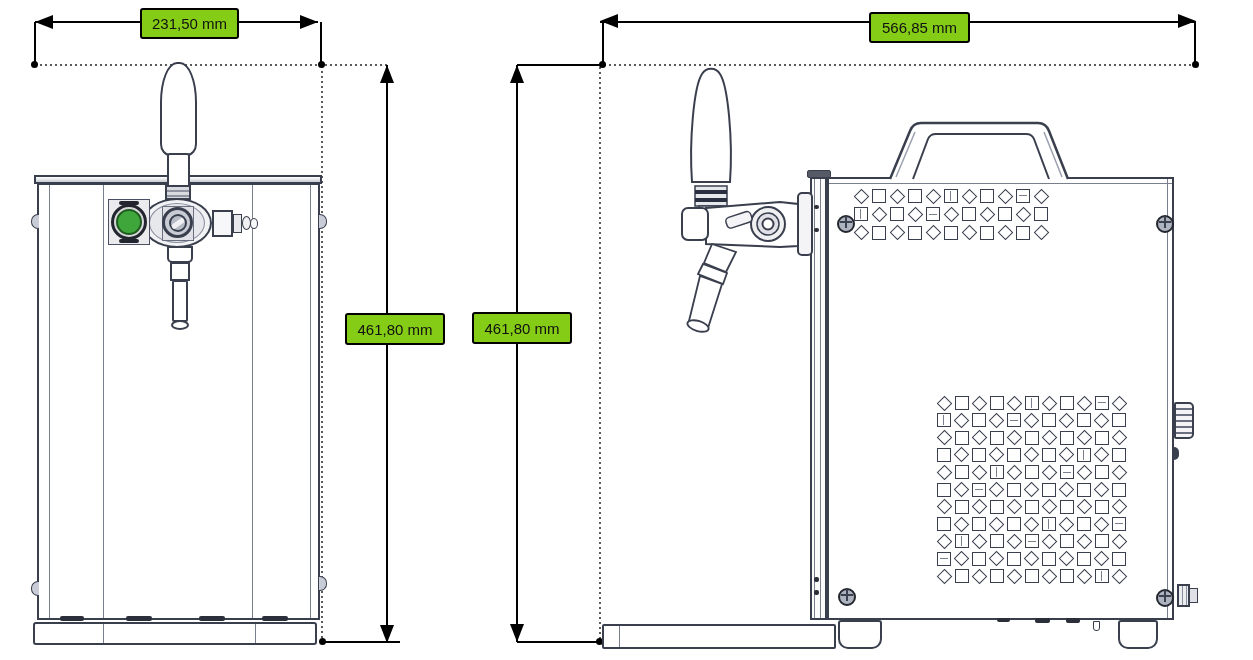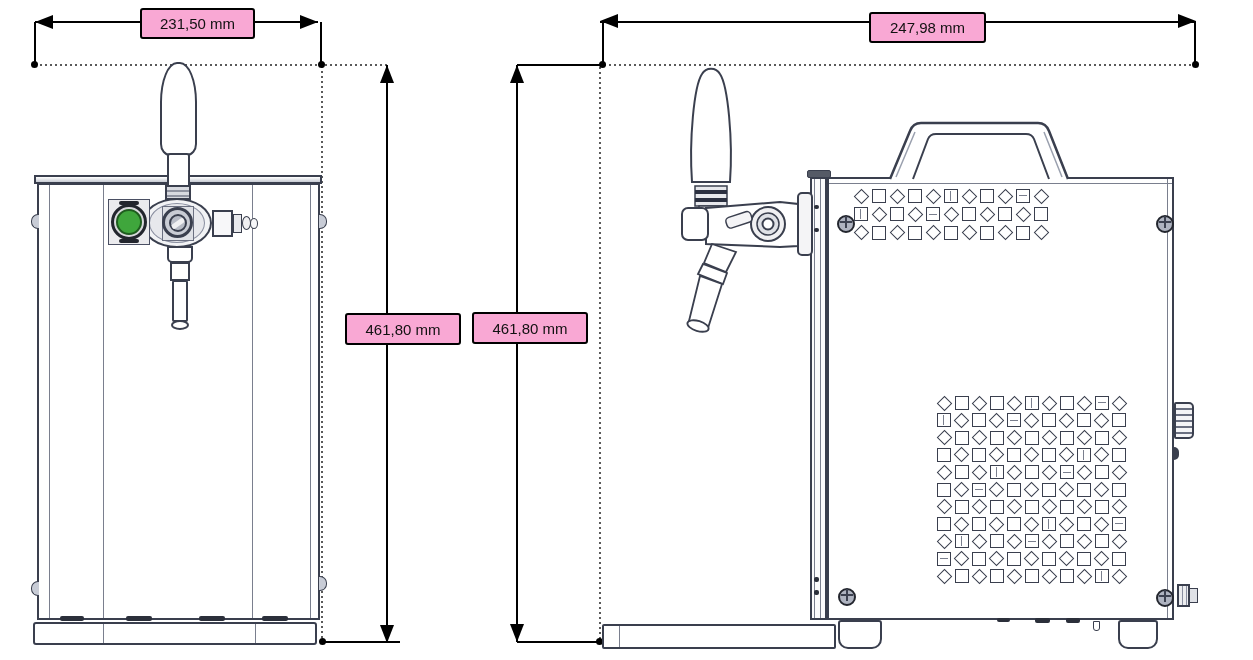--- a/index.html
+++ b/index.html
@@ -16,22 +16,22 @@
   .vl{position:absolute;width:2px;background:var(--dim);}
   .dot{position:absolute;width:7px;height:7px;border-radius:50%;background:var(--dim);}
   .dash-h{position:absolute;height:2px;background:repeating-linear-gradient(90deg,#5a5a5a 0 2px,transparent 2px 5px);}
   .dash-v{position:absolute;width:2px;background:repeating-linear-gradient(180deg,#5a5a5a 0 2px,transparent 2px 5px);}
   .arr{position:absolute;width:0;height:0;border-style:solid;}
   .arr-l{border-width:7px 18px 7px 0;border-color:transparent var(--dim) transparent transparent;}
   .arr-r{border-width:7px 0 7px 18px;border-color:transparent transparent transparent var(--dim);}
   .arr-u{border-width:0 7px 18px 7px;border-color:transparent transparent var(--dim) transparent;}
   .arr-d{border-width:18px 7px 0 7px;border-color:var(--dim) transparent transparent transparent;}
   .dlabel{position:absolute;display:flex;align-items:center;justify-content:center;
-          background:#f9a8d4;border:2px solid #000;border-radius:3px;
-          font-size:15px;color:#111;white-space:nowrap;padding:0 12px;}
+          background:#84cc16;border:2px solid #000;border-radius:3px;
+          font-size:15px;color:#111;white-space:nowrap;padding:0 4px;}
   
   .part{position:absolute;box-sizing:border-box;border:2px solid var(--ink);background:#fff;}
   .thin-v{position:absolute;width:0;border-left:1.5px solid var(--ink2);}
   .thin-h{position:absolute;height:0;border-top:1.5px solid var(--ink2);}
   .slot{position:absolute;background:#2b2f3a;border-radius:2px;}
   .screw{position:absolute;width:14px;height:14px;border-radius:50%;
          border:2px solid #23262e;background:#aeb3c0;}
   .screw:before,.screw:after{content:"";position:absolute;left:1px;right:1px;top:4px;
          border-top:2px solid #3c4150;}
   .screw:after{transform:rotate(90deg);}
@@ -120,21 +120,21 @@
   <div>
 
     <div class="dash-h" style="left:604px;top:64px;width:592px;"></div>
     <div class="dash-v" style="left:599px;top:67px;height:574px;"></div>
 
     <div class="hl" style="left:600px;top:21px;width:596px;"></div>
     <div class="arr arr-l" style="left:600px;top:14px;"></div>
     <div class="arr arr-r" style="left:1178px;top:14px;"></div>
     <div class="vl" style="left:602px;top:22px;height:41px;"></div>
     <div class="vl" style="left:1194px;top:22px;height:41px;"></div>
-    <div class="dlabel" style="left:869px;top:12px;width:89px;height:27px;">247,98 mm</div>
+    <div class="dlabel" style="left:869px;top:12px;width:89px;height:27px;">566,85 mm</div>
     <div class="dot" style="left:599px;top:61px;"></div>
     <div class="dot" style="left:1192px;top:61px;"></div>
 
     <div class="hl" style="left:517px;top:64px;width:86px;"></div>
     <div class="vl" style="left:516px;top:65px;height:577px;"></div>
     <div class="arr arr-u" style="left:510px;top:65px;"></div>
     <div class="arr arr-d" style="left:510px;top:624px;"></div>
     <div class="hl" style="left:517px;top:641px;width:83px;"></div>
     <div class="dot" style="left:596px;top:638px;"></div>
     <div class="dlabel" style="left:472px;top:312px;width:88px;height:28px;">461,80 mm</div>

